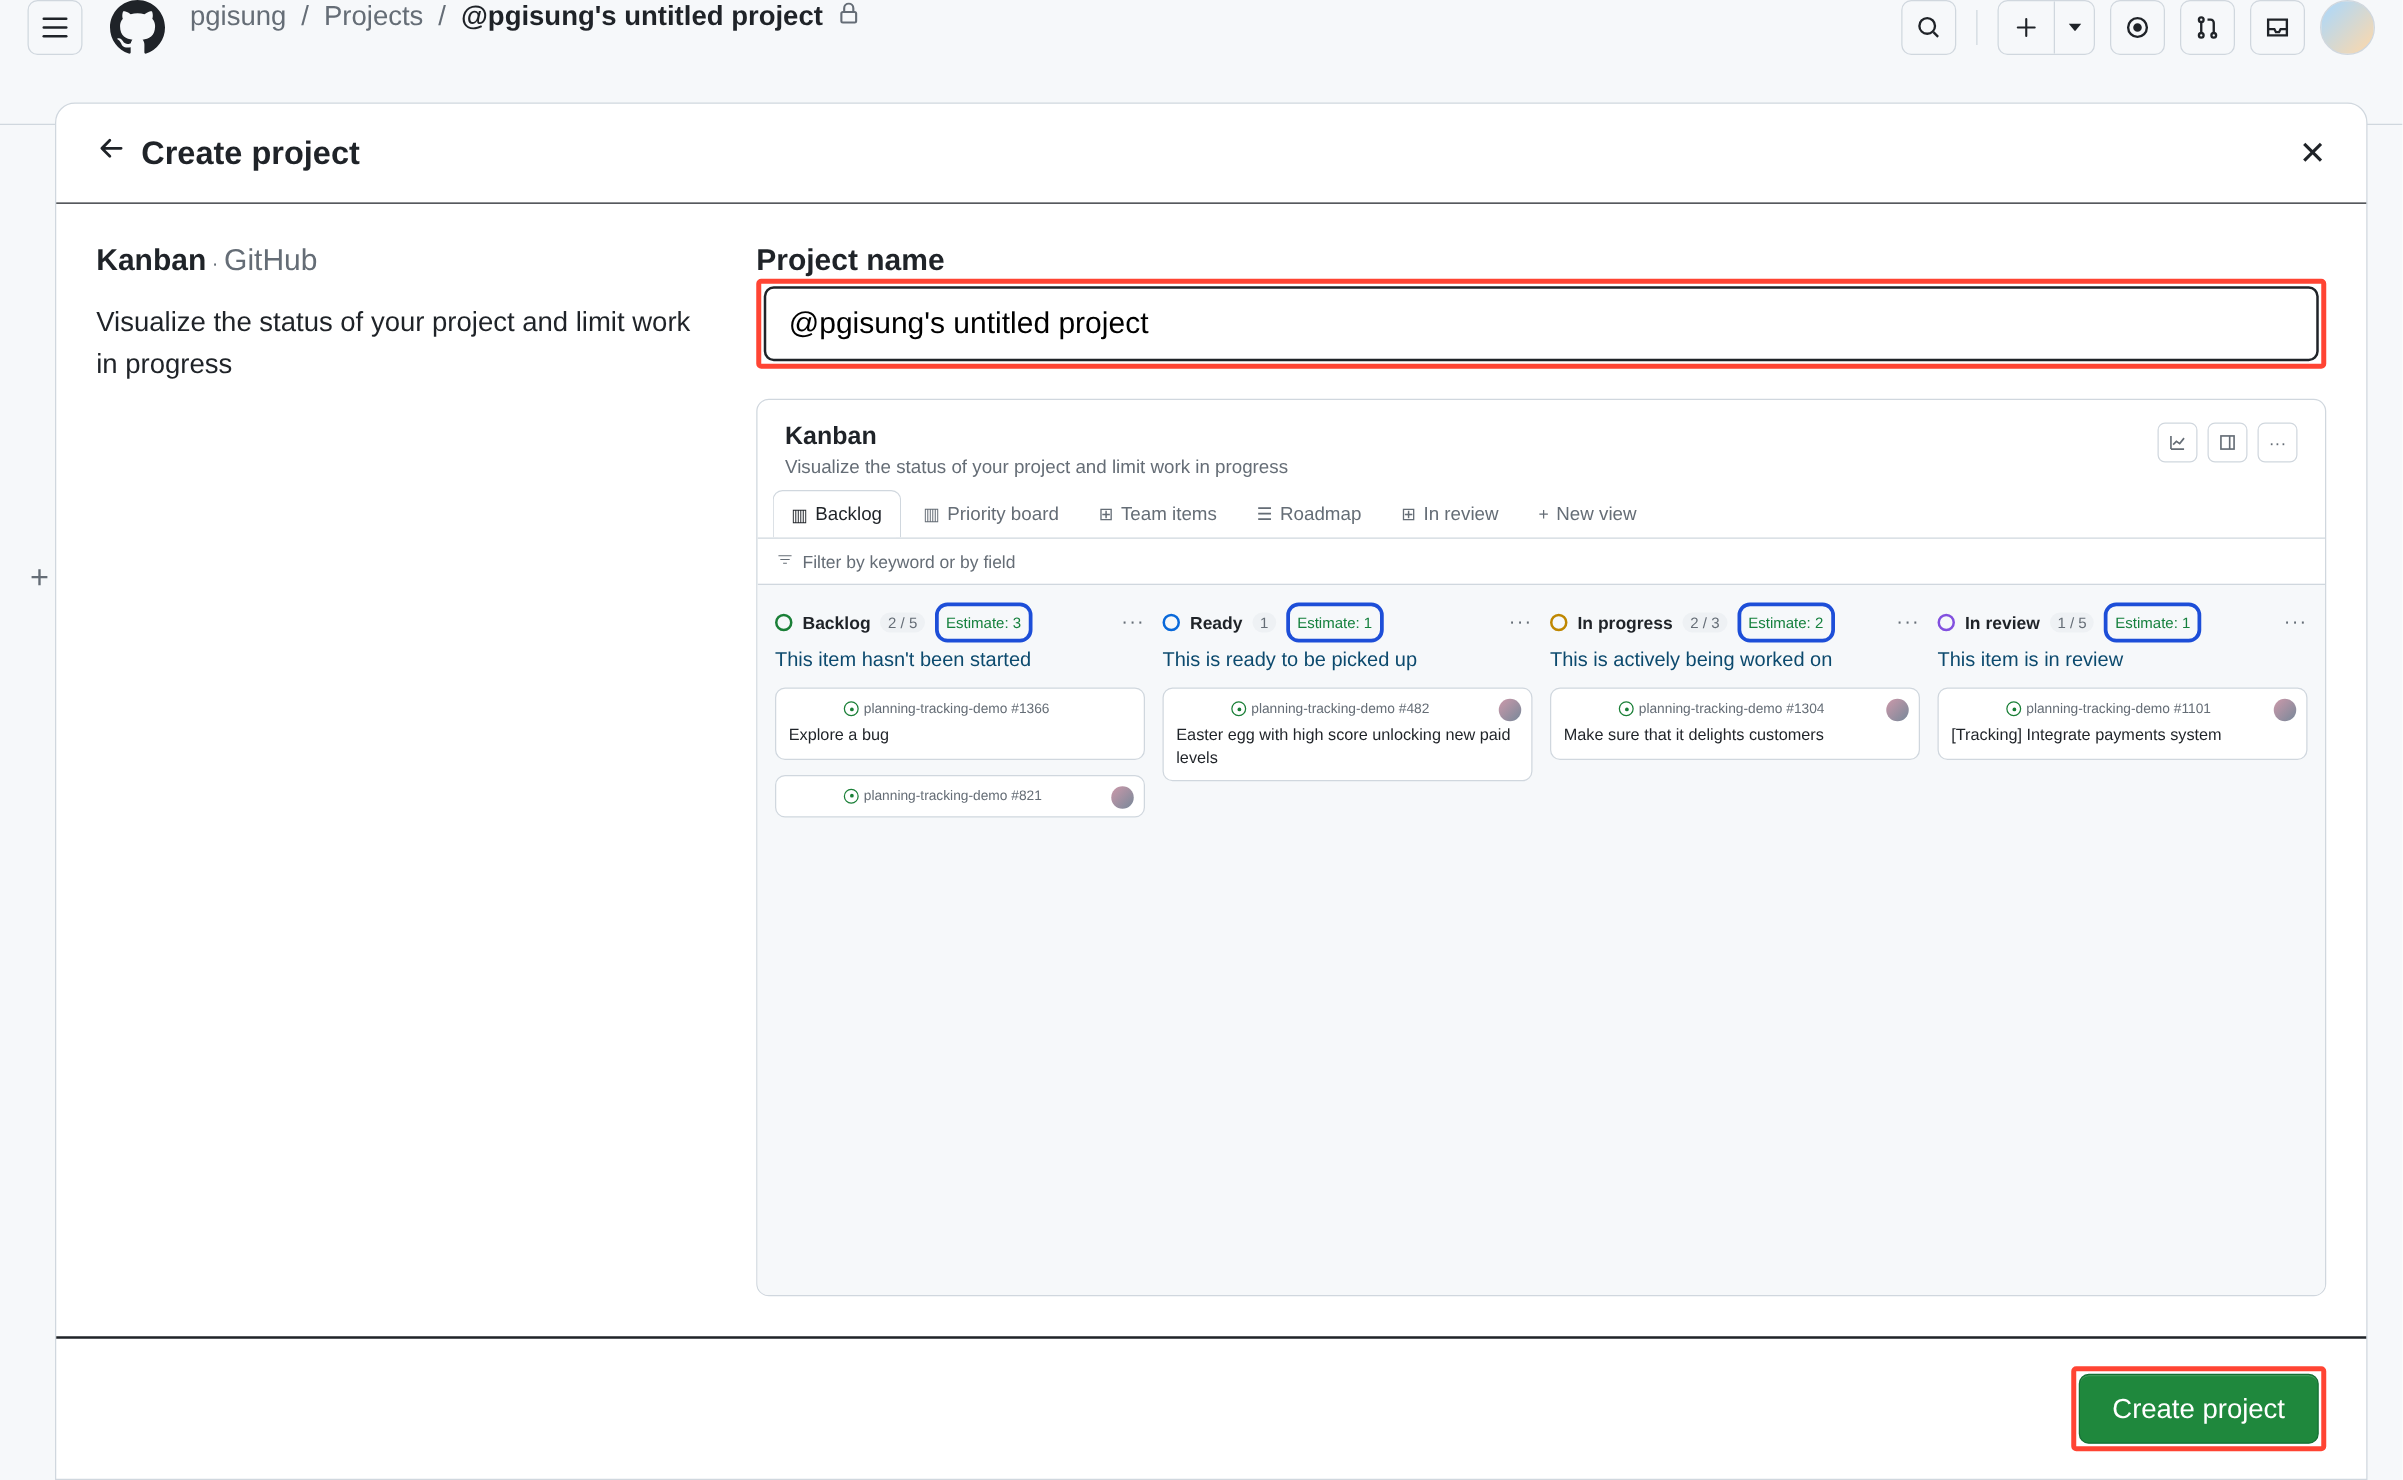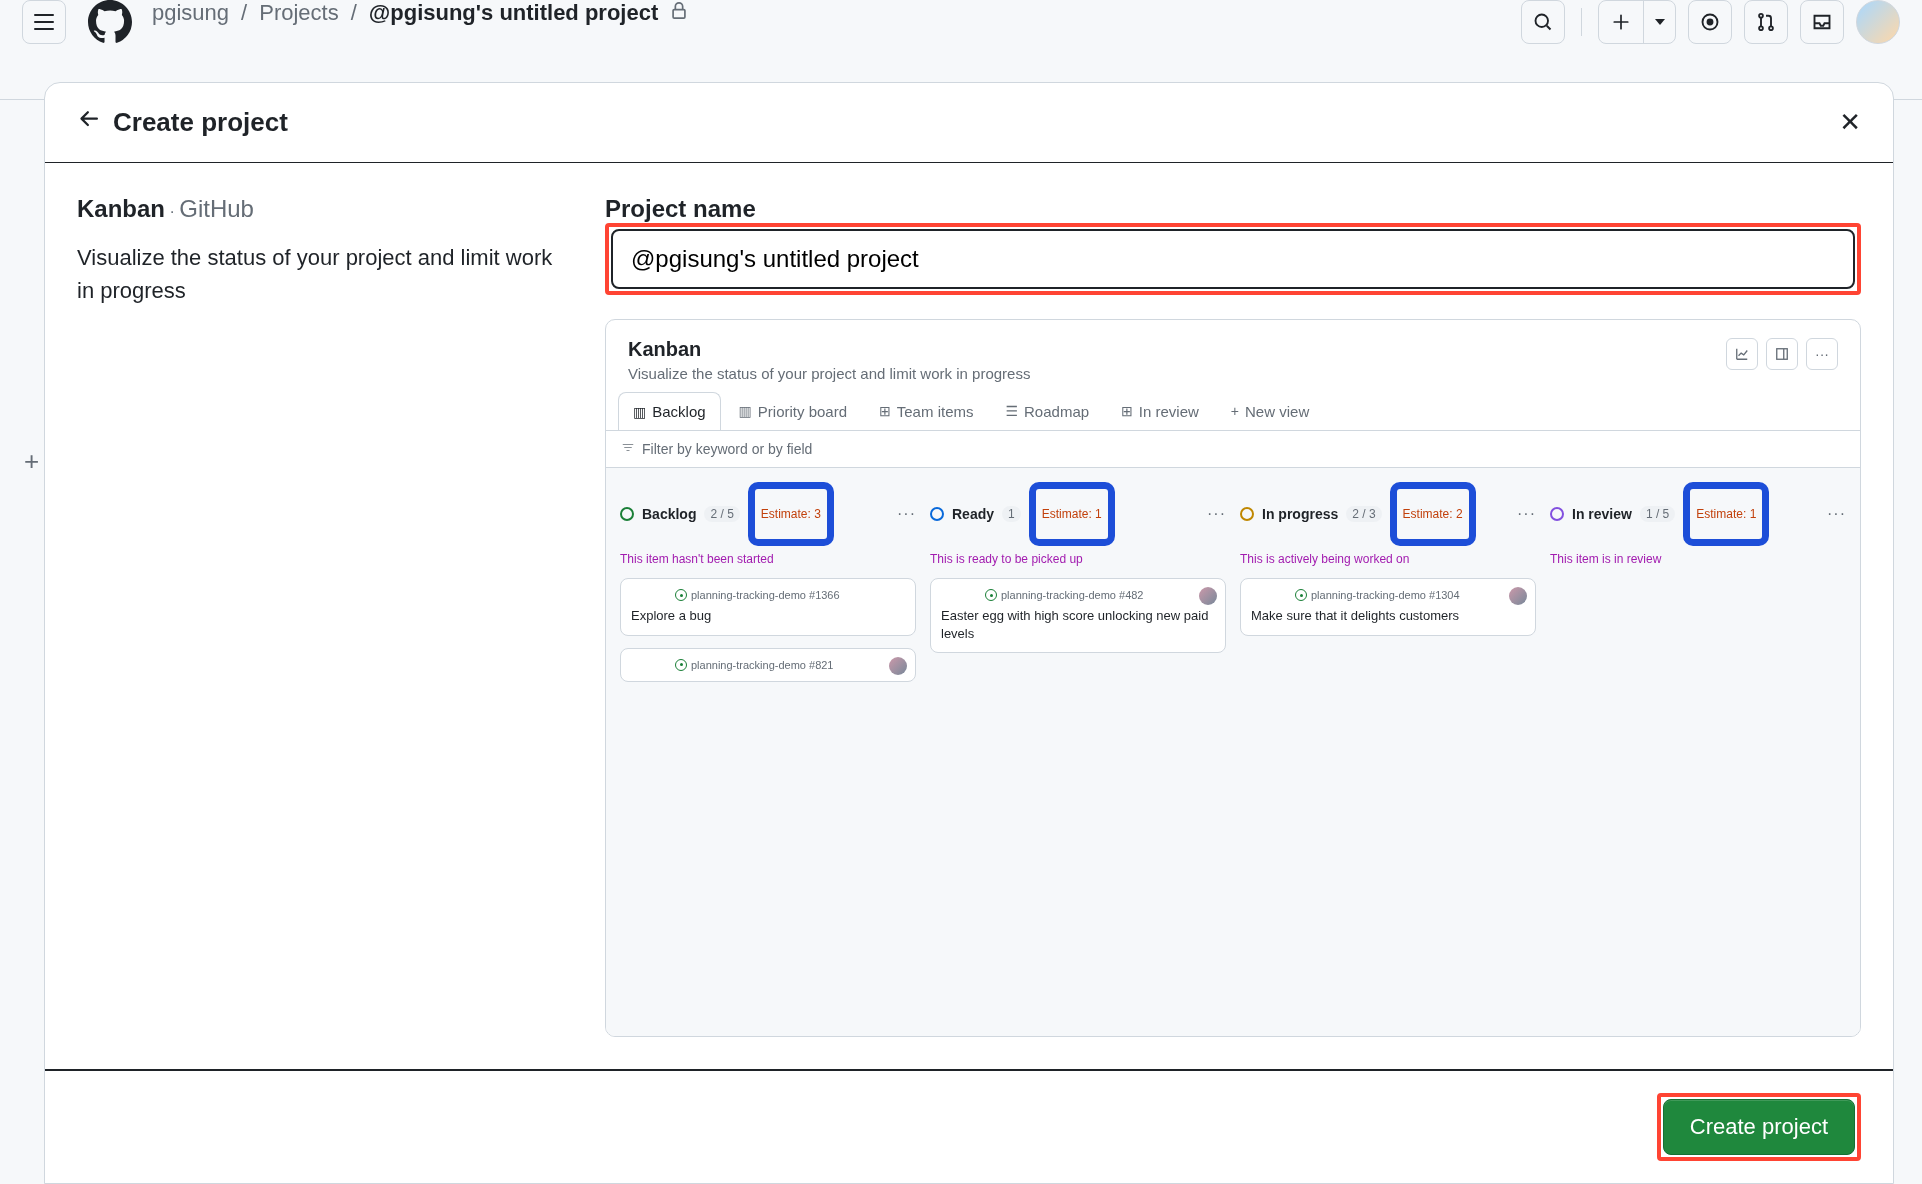--- a/index.html
+++ b/index.html
@@ -241,27 +241,27 @@
 .col-title { font-weight: 600; font-size: 14px; }
 .col-count {
   font-size: 12px;
   background: #eef1f4;
   padding: 1px 6px;
   border-radius: 10px;
   color: #656d76;
 }
 .col-estimate {
   font-size: 12px;
-  color: #c2410c;
-  border: 7px solid #1d4ed8;
-  padding: 18px 6px;
+  color: #15803d;
+  border: 3px solid #1d4ed8;
+  padding: 6px 6px;
   border-radius: 10px;
 }
 .col-menu { margin-left: auto; color: #656d76; font-size: 16px; letter-spacing: 1px; }
-.col-sub { font-size: 12px; color: #a21caf; margin-top: 6px; }
+.col-sub { font-size: 16px; color: #0c4a6e; margin-top: 6px; }
 
 .card {
   border: 1px solid #d0d7de;
   border-radius: 8px;
   background: #fff;
   padding: 10px;
   margin-top: 12px;
   position: relative;
 }
 .card-meta {
@@ -555,20 +555,28 @@
             <div class="column">
     <div class="col-header">
       <span class="status-dot dot-purple"></span>
       <span class="col-title">In review</span>
       <span class="col-count">1 / 5</span>
       <span class="col-estimate">Estimate: 1</span>
       <span class="col-menu">···</span>
     </div>
     <div class="col-sub">This item is in review</div>
 
+      <div class="card">
+        <div class="card-meta">
+          <span class="issue-icon"></span>
+          <span>planning-tracking-demo #1101</span>
+        </div>
+        <div class="card-title">[Tracking] Integrate payments system</div>
+        <div class="card-avatar"></div>
+      </div>
 
   </div>
           </div>
       </div>
     </div>
   </div>
 
   <div class="modal-footer">
     <div class="create-wrap">
       <button class="create-btn">Create project</button>

